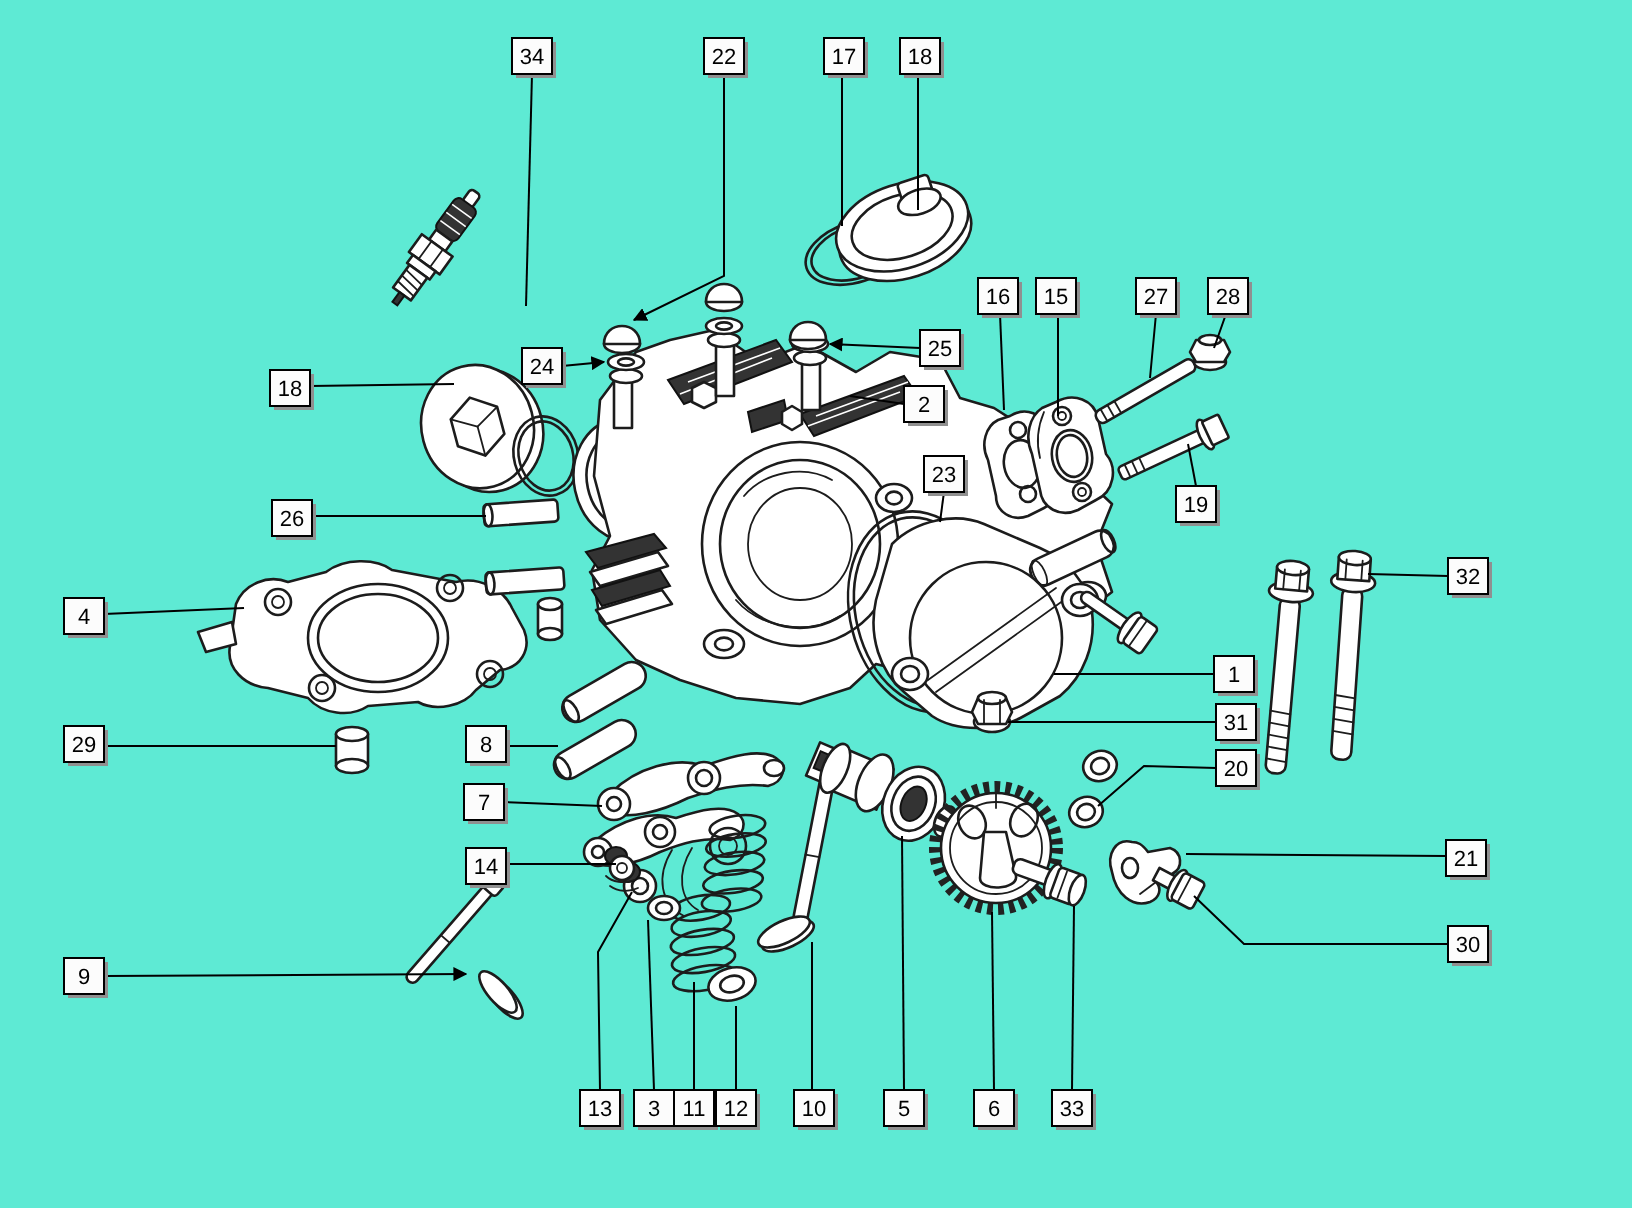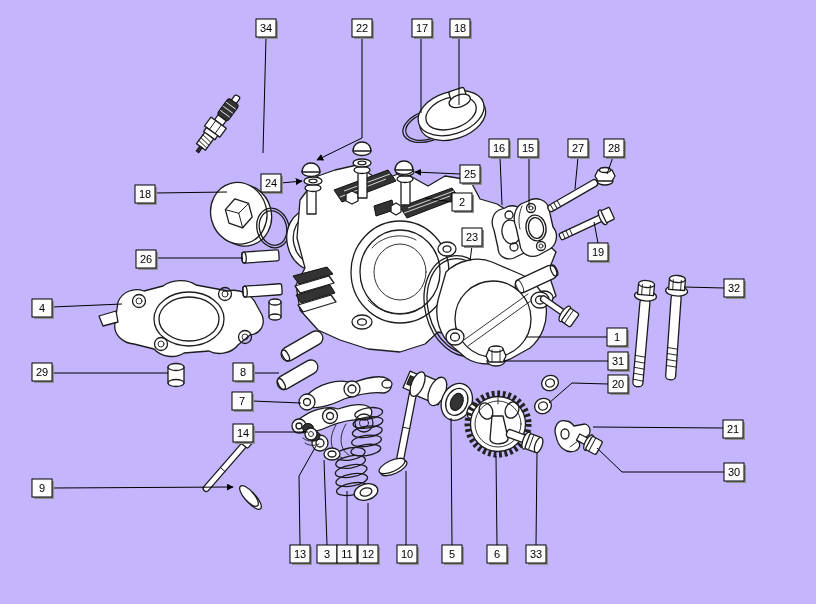--- a/index.html
+++ b/index.html
@@ -1,16 +1,16 @@
 <!DOCTYPE html>
 <html><head>
 <meta charset="utf-8">
 <style>
   html,body{margin:0;padding:0;background:#fff;}
-  #stage{position:relative;width:816px;height:604px;background:#c4b5fd;overflow:hidden;}
+  #stage{position:relative;width:816px;height:604px;background:#5eead4;overflow:hidden;}
   svg{display:block;}
   .p   {fill:#ffffff;stroke:#1c1c1c;stroke-width:1.3;stroke-linejoin:round;stroke-linecap:round;}
   .pn  {fill:none;stroke:#1c1c1c;stroke-width:1.3;stroke-linejoin:round;stroke-linecap:round;}
   .thin{fill:none;stroke:#1c1c1c;stroke-width:0.9;stroke-linecap:round;}
   .dk  {fill:#333333;stroke:#111111;stroke-width:1;}
   .wl  {fill:none;stroke:#ffffff;stroke-width:0.8;}
   .leader{fill:none;stroke:#000000;stroke-width:1;}
   .callout-shadow{fill:#909090;}
   .callout-box{fill:#fcfcfc;stroke:#000000;stroke-width:1;}
   .callout-text{font:11px "Liberation Sans", sans-serif;fill:#000000;text-anchor:middle;}

